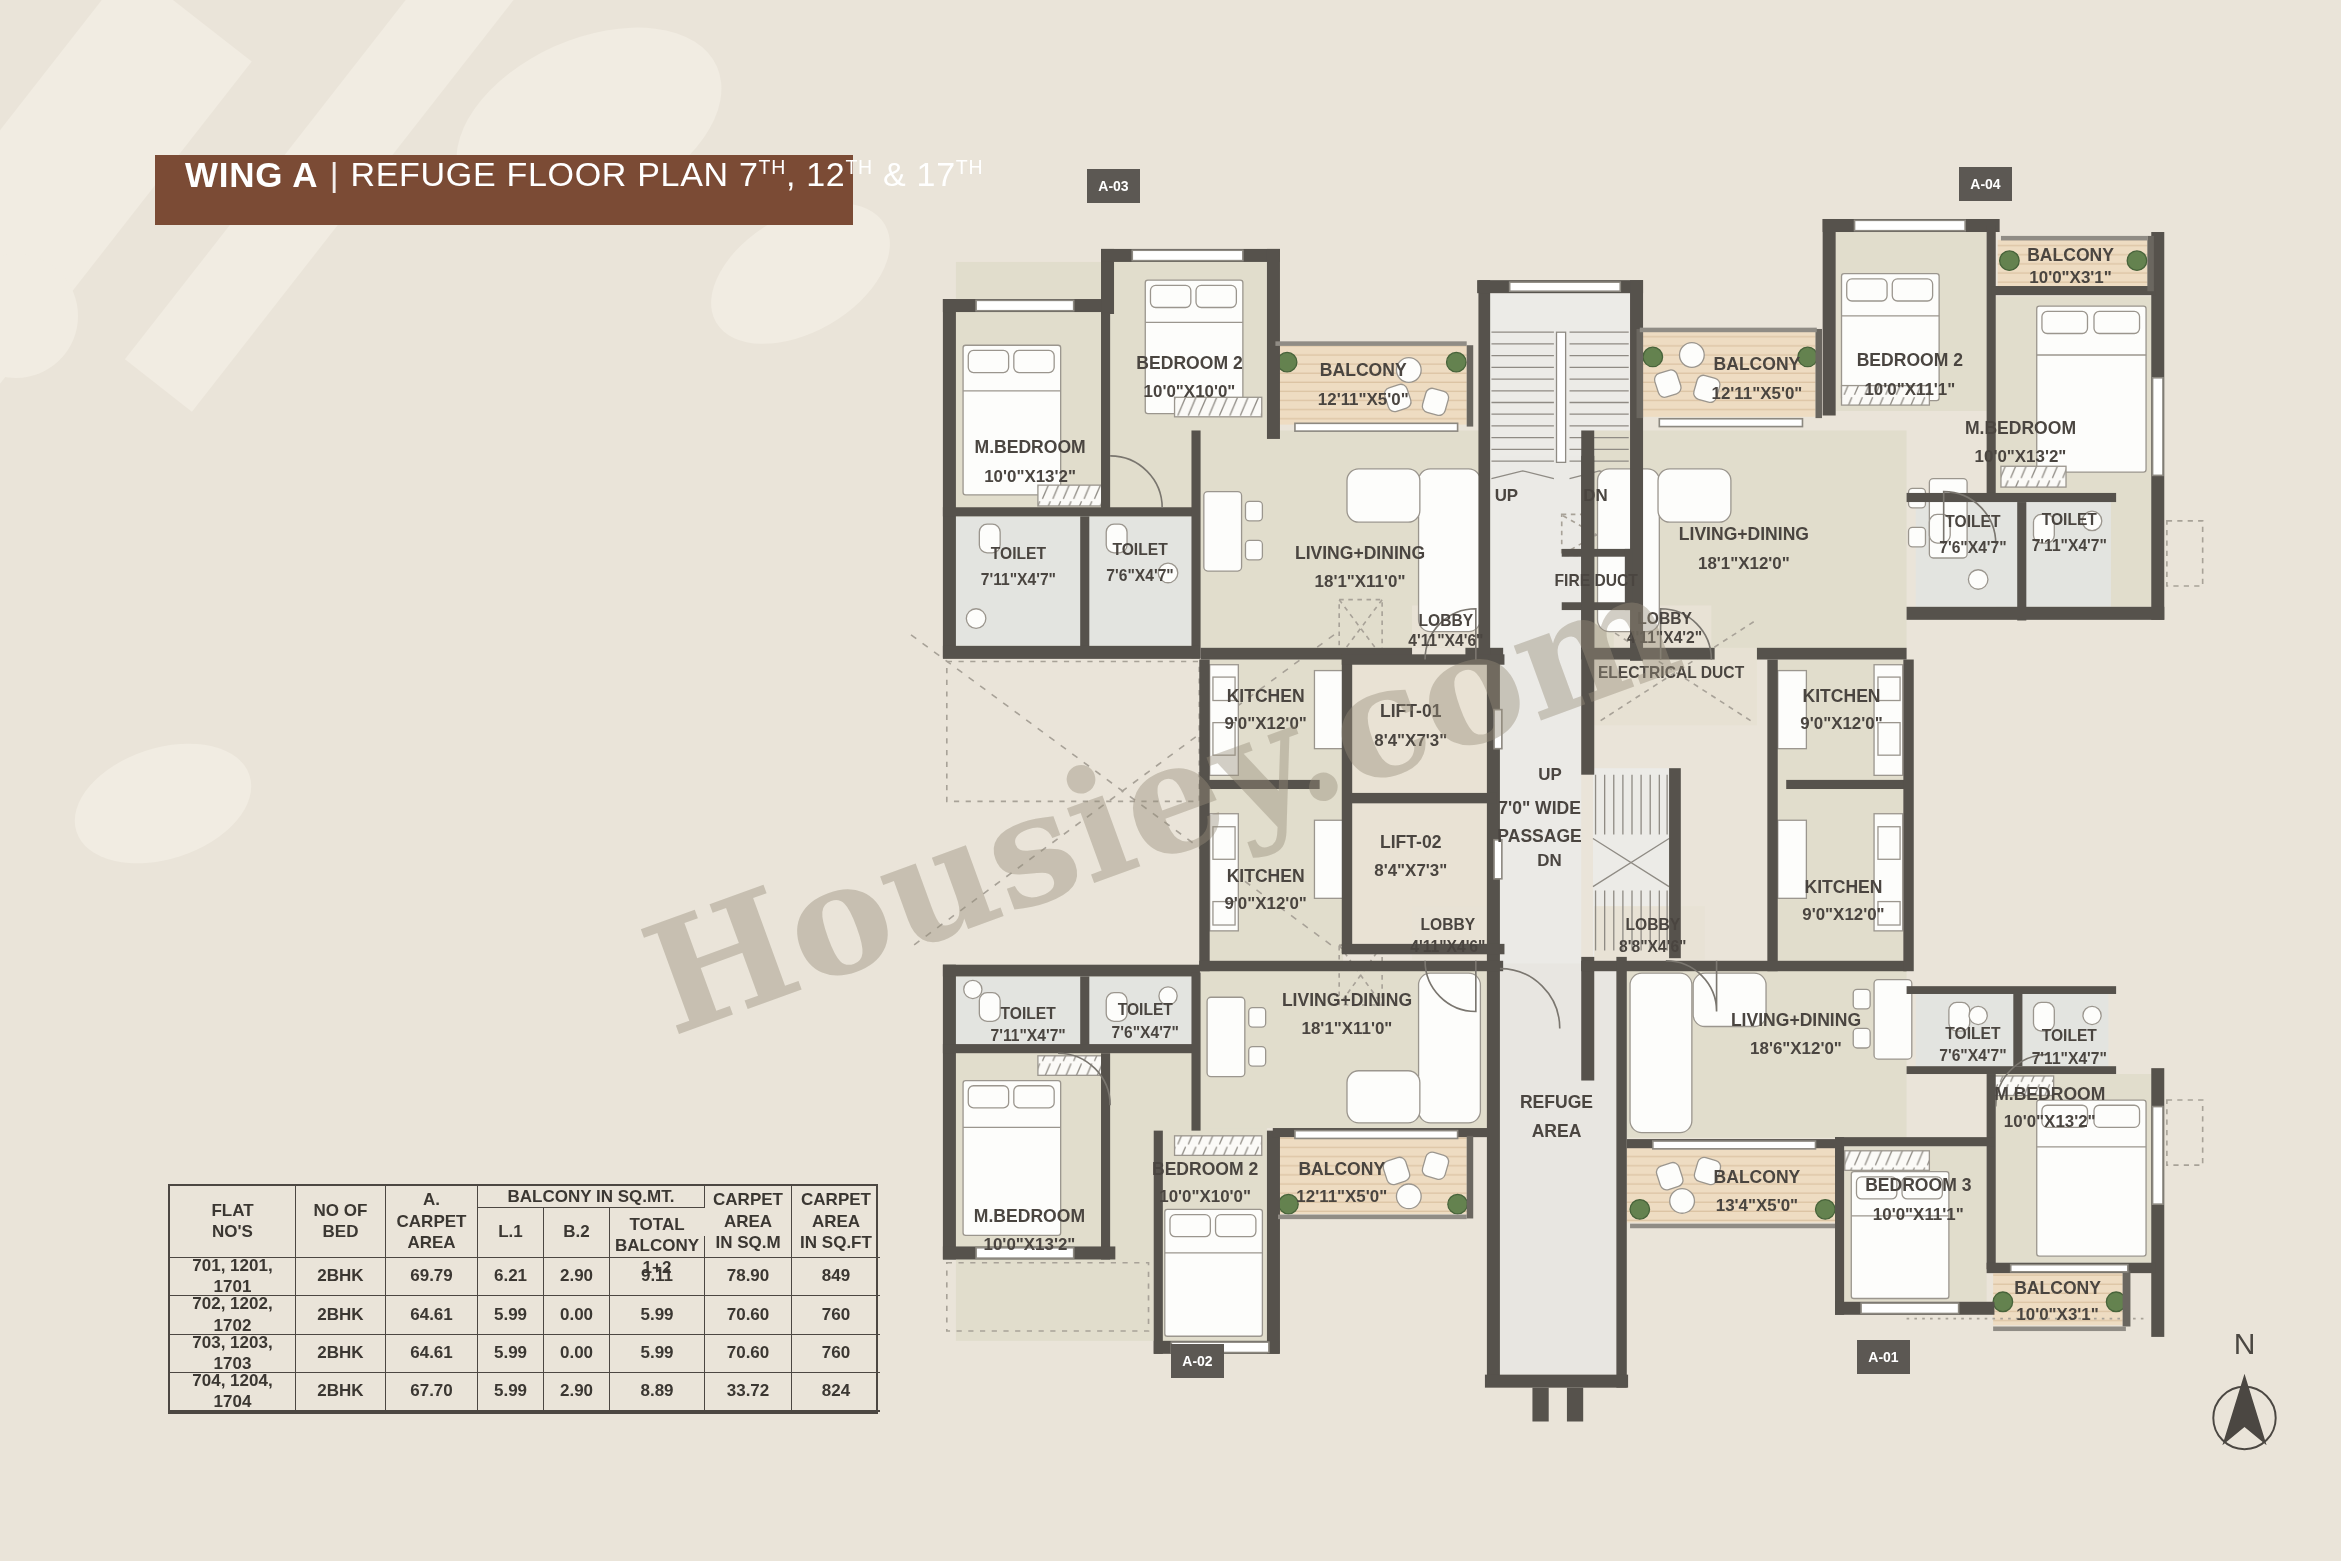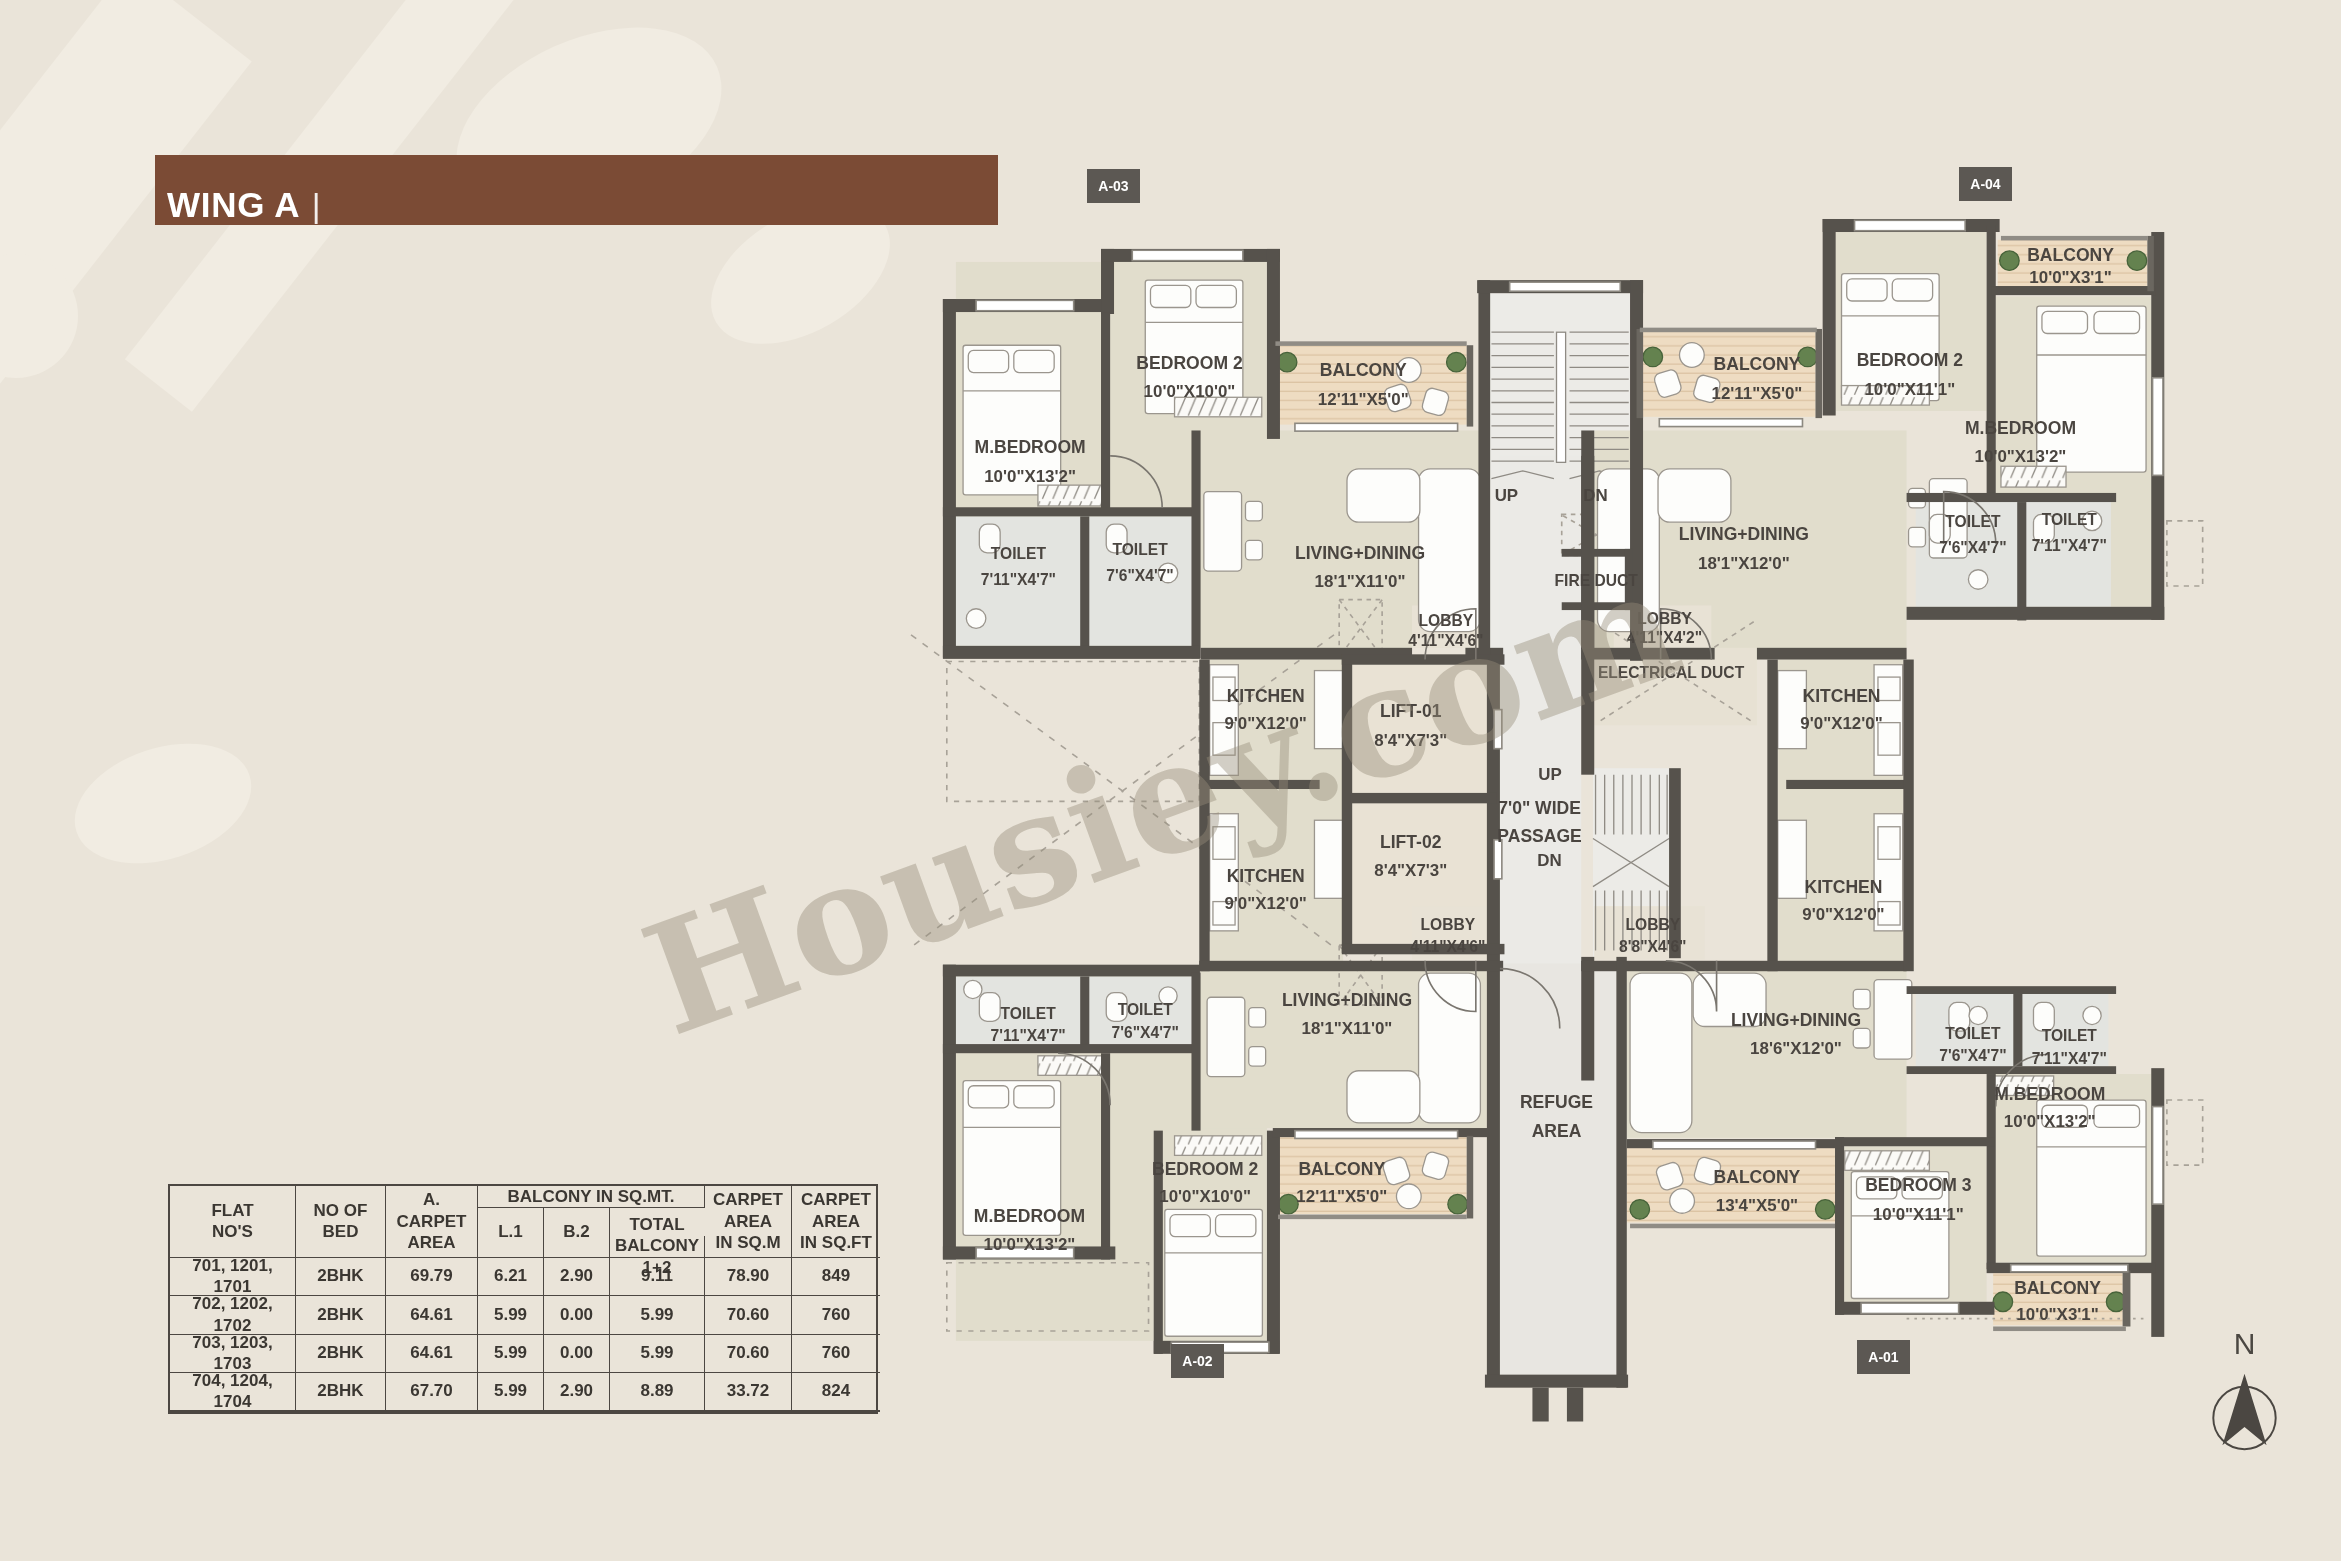--- a/index.html
+++ b/index.html
@@ -5,23 +5,23 @@
   html,body{margin:0;padding:0;}
   body{
     width:2342px;height:1561px;position:relative;overflow:hidden;
     background:#eae4d9;
     font-family:"Liberation Sans", sans-serif;
     color:#45413c;
   }
   
   .bgshape{position:absolute;background:#f1ece2;}
   .banner{
-    position:absolute;left:155px;top:155px;width:843px;height:70px;
-    background:#7b4b35;color:#ffffff;display:flex;align-items:flex-end;
-    padding-left:12px;box-sizing:border-box;white-space:nowrap;
+    position:absolute;left:155px;top:155px;width:698px;height:70px;
+    background:#7b4b35;color:#ffffff;display:flex;align-items:flex-start;
+    padding-left:30px;box-sizing:border-box;white-space:nowrap;
   }
   .banner .wing{font-weight:700;font-size:35px;letter-spacing:0.7px;}
   .banner .div{font-weight:300;font-size:34px;margin:0 11.7px;opacity:.9;}
   .banner .rest{font-weight:400;font-size:34px;letter-spacing:0.7px;}
   .banner sup{font-size:19.5px;vertical-align:super;line-height:0;}
   .watermark{
     position:absolute;left:706px;top:677px;width:911px;height:247px;
     display:flex;align-items:center;justify-content:center;
     font-family:"DejaVu Serif", serif;font-weight:700;font-size:153px;
     color:rgba(150,140,122,0.42);transform:rotate(-20deg);
@@ -64,20 +64,21 @@
 <div class="bgshape" style="left:-78px;top:-52px;width:156px;height:618px;transform:rotate(38deg);"></div>
 <div class="bgshape" style="left:280px;top:-91px;width:85px;height:533px;transform:rotate(38deg);"></div>
 <div class="bgshape" style="left:449px;top:39px;width:280px;height:169px;border-radius:50%;transform:rotate(-24deg);"></div>
 <div class="bgshape" style="left:703px;top:215px;width:195px;height:117px;border-radius:50%;transform:rotate(-30deg);"></div>
 <div class="bgshape" style="left:-46px;top:254px;width:124px;height:124px;border-radius:50%;"></div>
 <div class="bgshape" style="left:72px;top:748px;width:182px;height:111px;border-radius:50%;transform:rotate(-18deg);"></div>
 
 <div class="banner">
   <span class="wing">WING A</span>
   <span class="div">|</span>
+  <span class="rest"><span>REFUGE FLOOR PLAN 7</span><sup>TH</sup><span>, 12</span><sup>TH</sup><span> &amp; 17</span><sup>TH</sup></span>
 </div>
 
 <svg class="plan" viewBox="1380 230 2130 2070" xmlns="http://www.w3.org/2000/svg">
   <defs>
     <pattern id="planks" width="22" height="14" patternUnits="userSpaceOnUse">
       <rect width="22" height="14" fill="#eedcc2"></rect>
       <line x1="0" y1="13" x2="22" y2="13" stroke="#dcc4a4" stroke-width="2"></line>
     </pattern>
     <pattern id="hatch" width="16" height="32" patternUnits="userSpaceOnUse">
       <rect width="16" height="32" fill="#fbfaf7"></rect>

